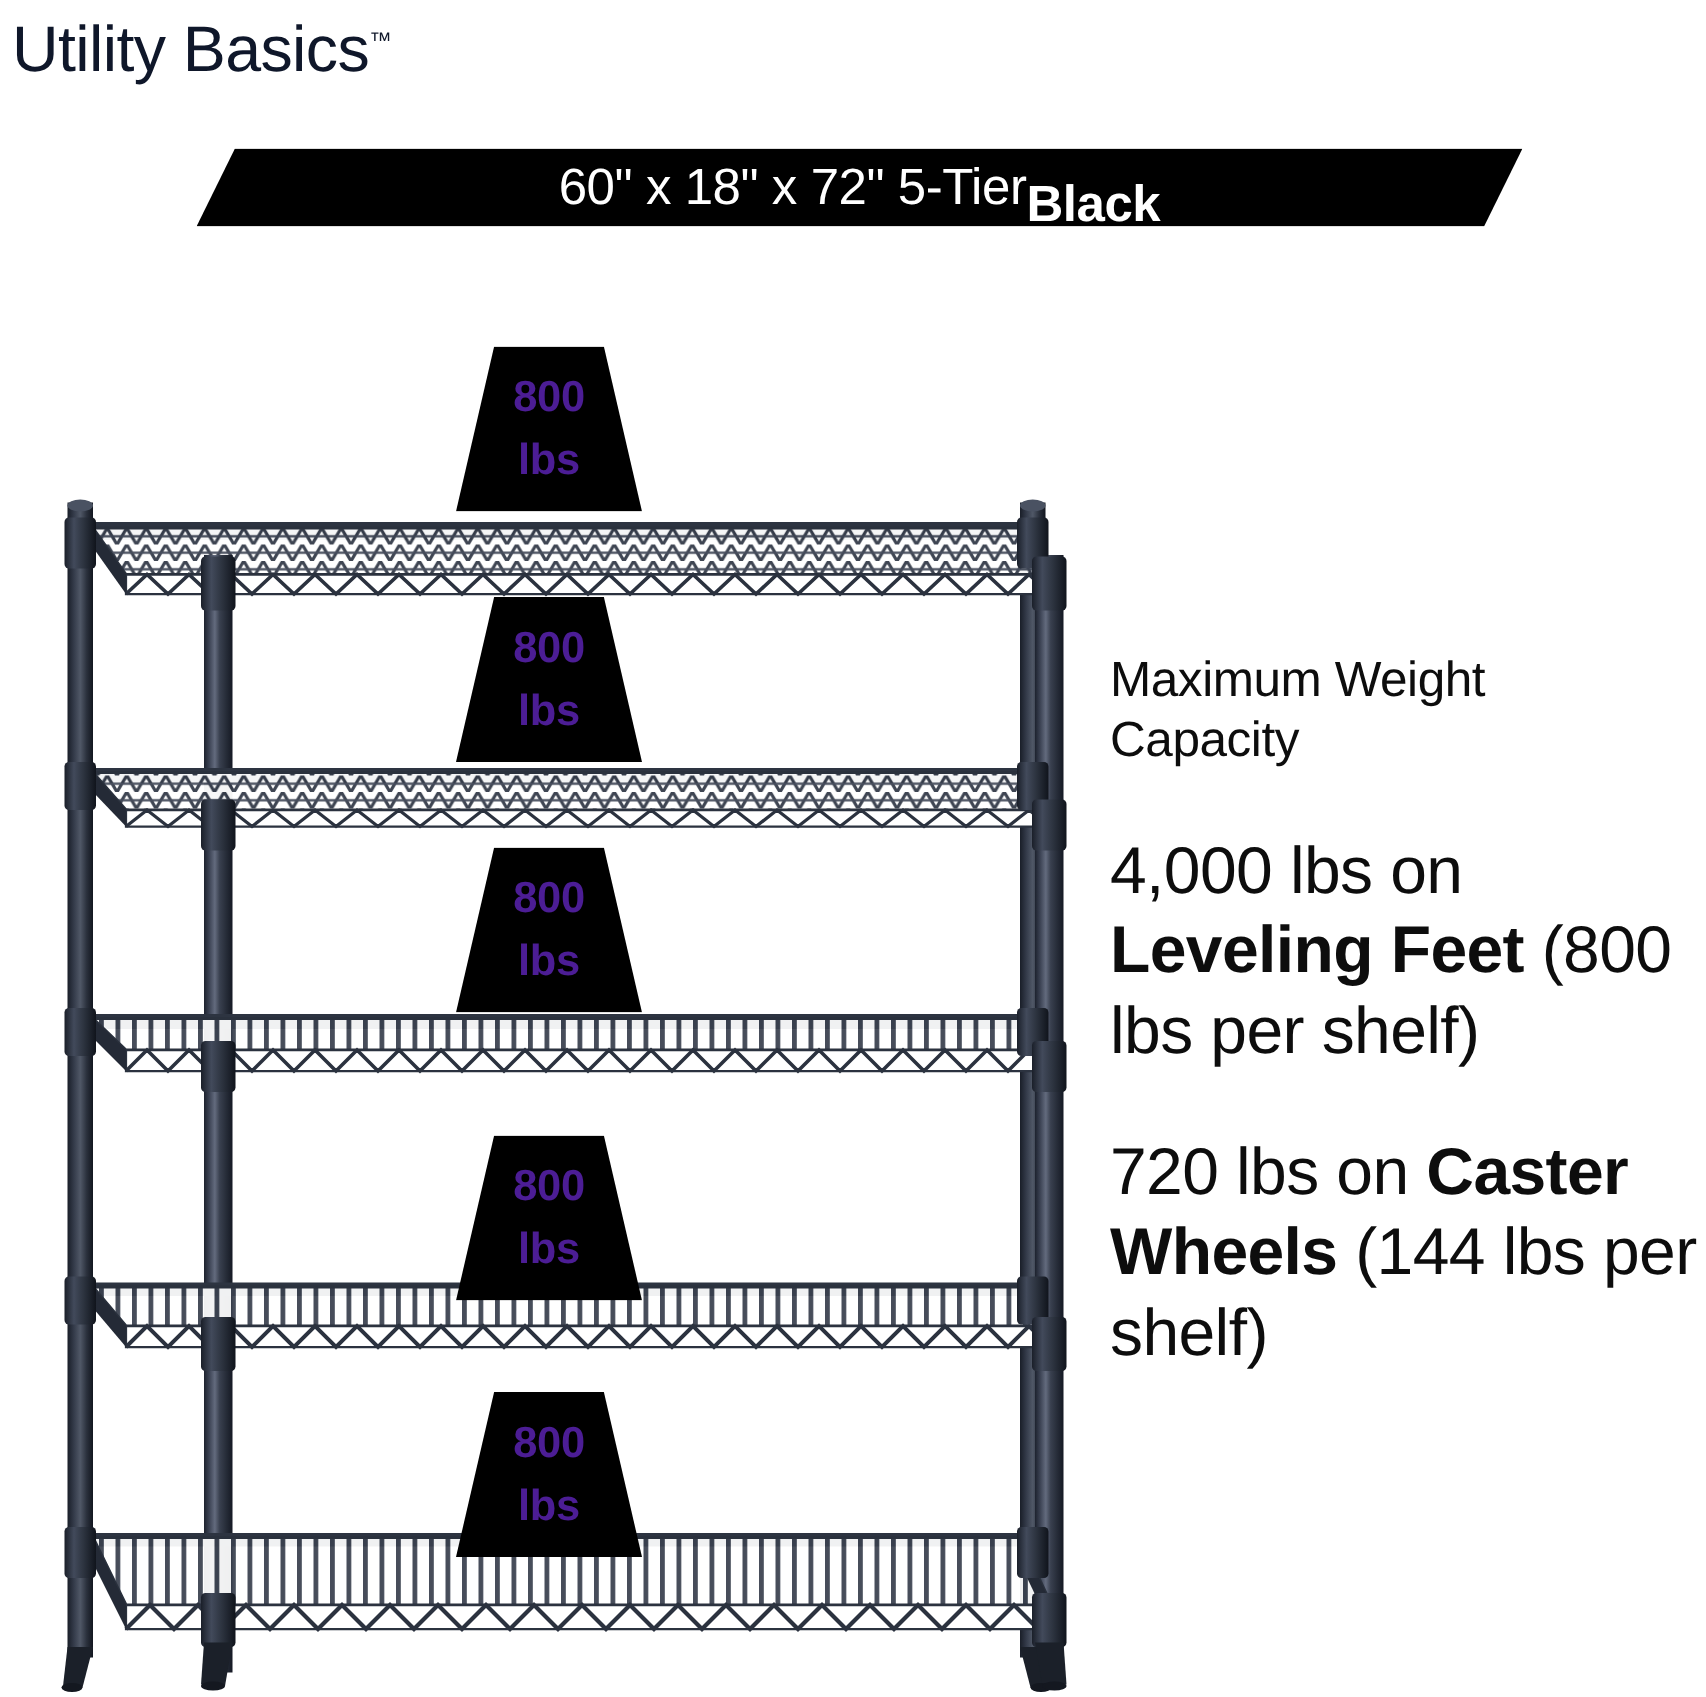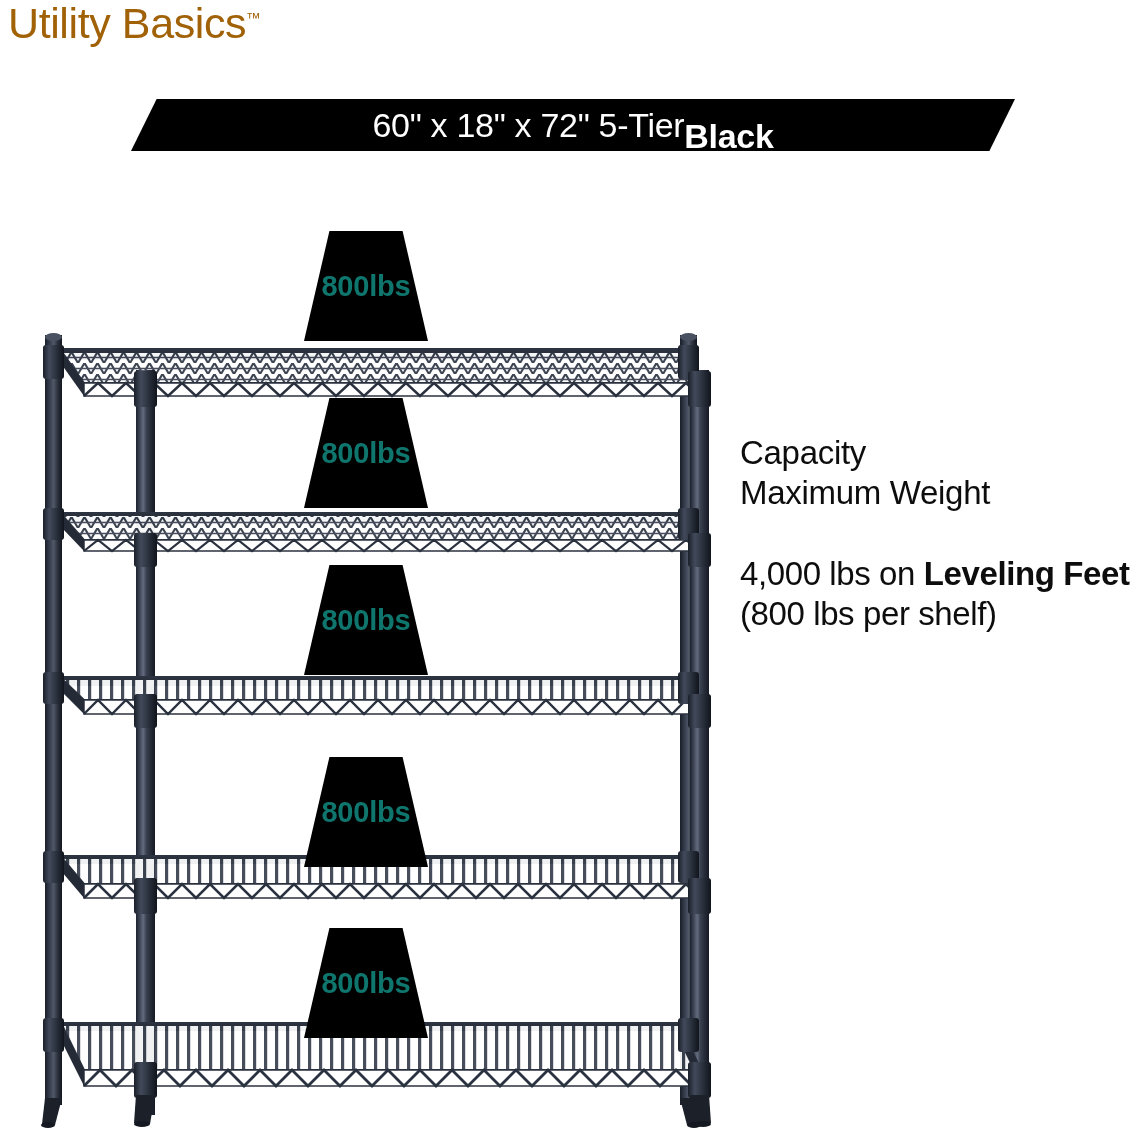--- a/index.html
+++ b/index.html
@@ -7,22 +7,22 @@
     width:1137px;height:1131px;
     background:#ffffff;
     font-family:"Liberation Sans", sans-serif;
     overflow:hidden;
     position:relative;
   }
   .page{position:absolute;inset:0;}
 
   
   .brand{
-    position:absolute;left:8px;top:2px;
-    font-size:43px;font-weight:400;color:#a16207;
+    position:absolute;left:8px;top:12px;
+    font-size:43px;font-weight:400;color:#0f172a;
     letter-spacing:-0.4px;line-height:1.0;
     white-space:nowrap;
   }
   .brand .tm{font-size:15px;vertical-align:super;letter-spacing:0;}
 
   
   .banner-wrap{
     position:absolute;left:131px;top:99px;width:884px;height:52px;
   }
   .banner-bg{
@@ -42,39 +42,39 @@
   .rack svg{display:block;}
 
   
   .badge{position:absolute;width:124px;height:110px;}
   .badge .shape{
     position:absolute;inset:0;background:#000000;
     clip-path:polygon(20.5% 0%, 79.5% 0%, 100% 100%, 0% 100%);
   }
   .badge .txt{
     position:absolute;inset:0;
-    display:flex;align-items:center;justify-content:center;
-    color:#0f766e;font-weight:700;font-size:29px;line-height:1.45;
+    display:flex;flex-direction:column;align-items:center;justify-content:center;
+    color:#4c1d95;font-weight:700;font-size:29px;line-height:1.45;
     letter-spacing:-0.2px;
   }
   .badge-1{left:304px;top:231px;}
   .badge-2{left:304px;top:398px;}
   .badge-3{left:304px;top:565px;}
   .badge-4{left:304px;top:757px;}
   .badge-5{left:304px;top:928px;}
 
   
   .info{position:absolute;left:740px;top:433px;width:392px;color:#0d0d0d;}
   .info .block{margin:0 0 40px 0;}
   .info .block:last-child{margin-bottom:0;}
   .info .heading{
     font-size:33px;font-weight:400;line-height:1.22;letter-spacing:-0.3px;
   }
   .info .para{
-    font-size:33px;font-weight:400;line-height:1.22;letter-spacing:-0.4px;
+    font-size:44px;font-weight:400;line-height:1.22;letter-spacing:-0.4px;
   }
   .info .para b{font-weight:700;}
 </style>
 </head>
 <body>
 
 <div class="page">
 
   <div class="brand">
     <span>Utility Basics</span><span class="tm">™</span>
@@ -293,24 +293,27 @@
     <div class="shape"></div>
     <div class="txt">
       <span>800</span>
       <span>lbs</span>
     </div>
   </div>
 
   <div class="info">
 
     <div class="block">
+      <div class="heading">Maximum Weight</div>
       <div class="heading">Capacity</div>
-      <div class="heading">Maximum Weight</div>
     </div>
 
     <div class="block">
       <div class="para"><span>4,000 lbs on </span><b>Leveling Feet</b><span> (800 lbs per shelf)</span></div>
     </div>
 
+    <div class="block">
+      <div class="para"><span>720 lbs on </span><b>Caster Wheels</b><span> (144 lbs per shelf)</span></div>
+    </div>
 
   </div>
 
 </div>
 
 </body></html>

